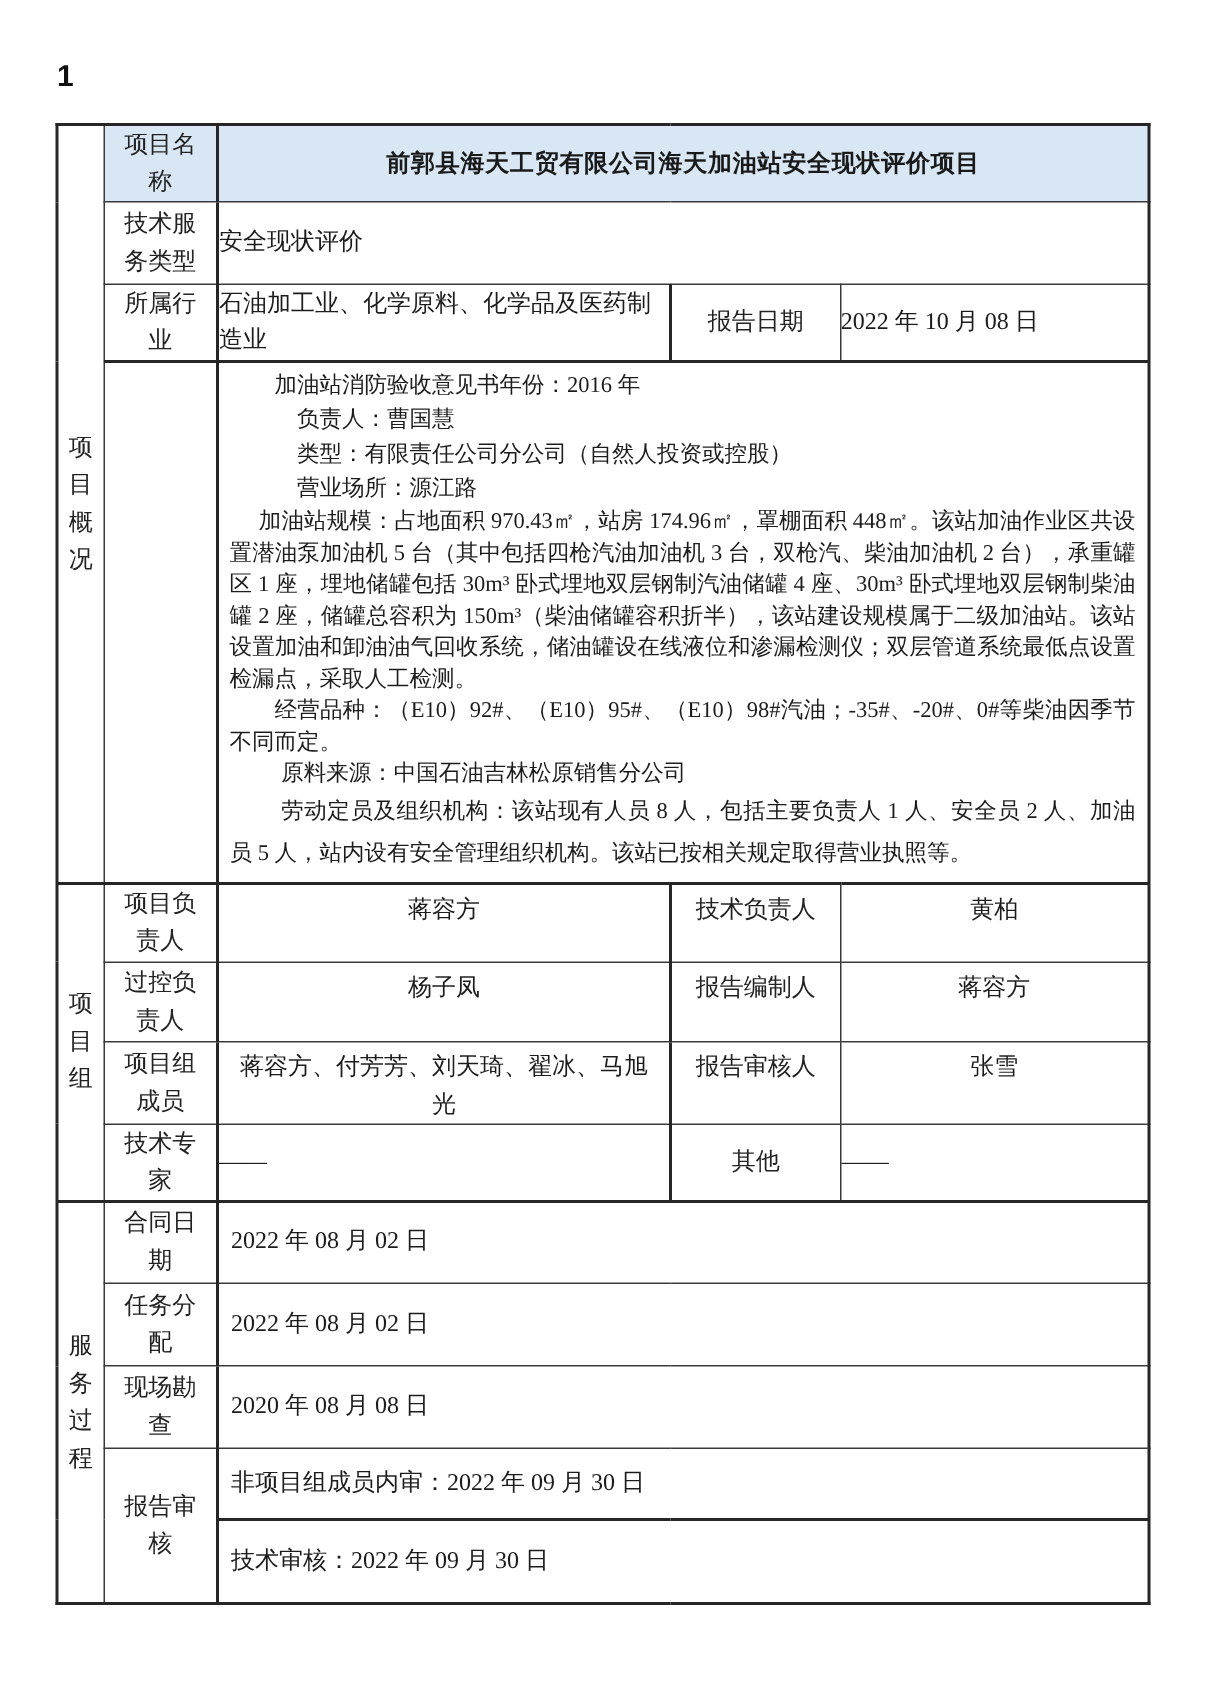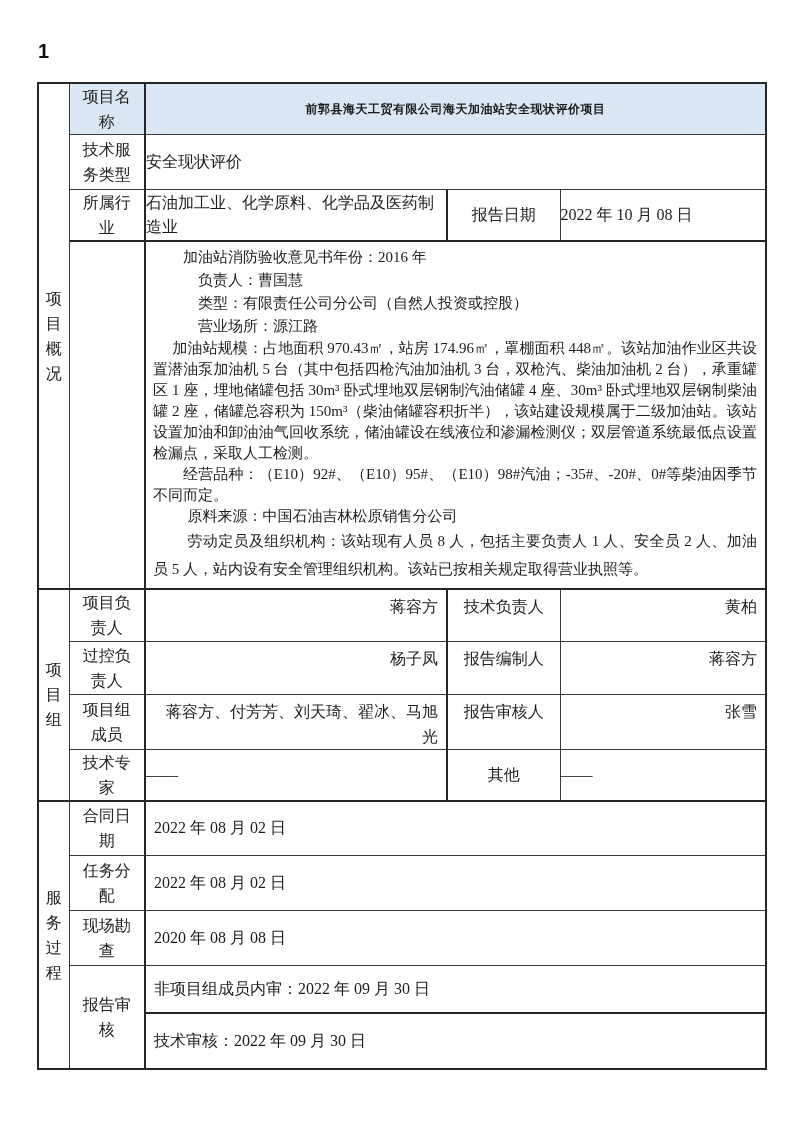--- a/index.html
+++ b/index.html
@@ -33,27 +33,27 @@
   .vtext{display:inline-block;white-space:pre;font-size:16px;line-height:25px;color:#222;}
   
   td.flabel{
     text-align:center;vertical-align:middle;
     padding:0 10px;line-height:25px;word-break:break-all;color:#222;
   }
   
   td.dlabel{text-align:center;vertical-align:middle;line-height:24px;color:#222;}
   td.dlabel.top{vertical-align:top;padding-top:5px;}
   
-  td.val{vertical-align:top;text-align:right;padding:4px 8px 0 8px;line-height:25px;word-break:break-all;}
+  td.val{vertical-align:top;text-align:center;padding:4px 8px 0 8px;line-height:25px;word-break:break-all;}
   td.valmid{vertical-align:middle;text-align:left;padding:0 8px;line-height:24px;}
   td.center{vertical-align:middle;line-height:24px;}
   .blue{background:#d9e7f5;}
   td.title-cell{
     text-align:center;vertical-align:middle;
-    font-weight:bold;font-size:12px;letter-spacing:0.5px;color:#1a1a1a;
+    font-weight:bold;font-size:16px;letter-spacing:0.5px;color:#1a1a1a;
   }
   
   td.overview-cell{vertical-align:top;padding:4px 8px 0 7px;font-size:15px;margin-top:40px;}
   .overview-cell p{margin:0;text-align:justify;word-break:break-all;}
   .ov-p1{text-indent:2em;line-height:23px;}
   .ov-p2,.ov-p3,.ov-p4{text-indent:3em;line-height:23px;}
   .ov-p5{text-indent:1.3em;line-height:21px;}
   .ov-p6{text-indent:2em;line-height:21px;}
   .ov-p7{text-indent:2.3em;line-height:21px;margin-top:9px;}
   .ov-p8{text-indent:2.3em;line-height:28px;margin-top:7px;}

